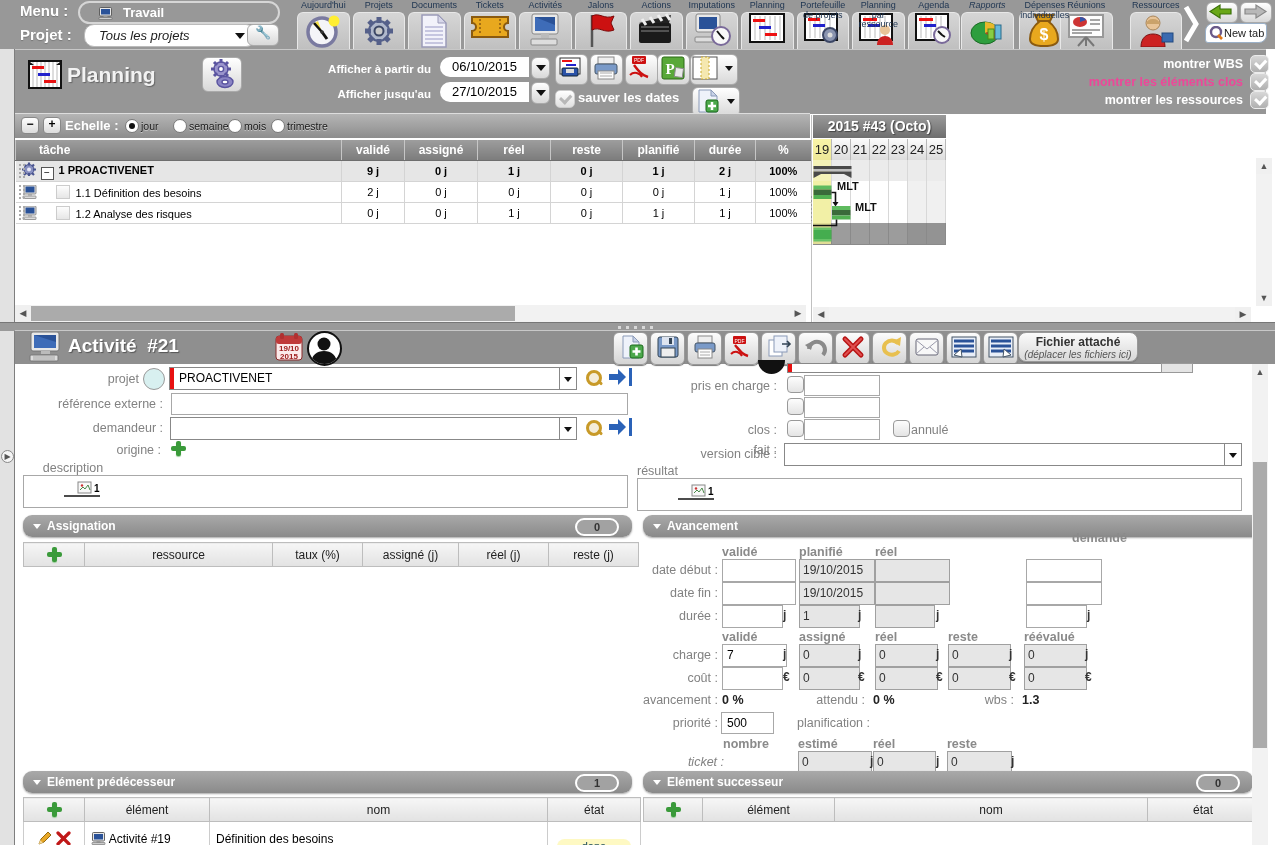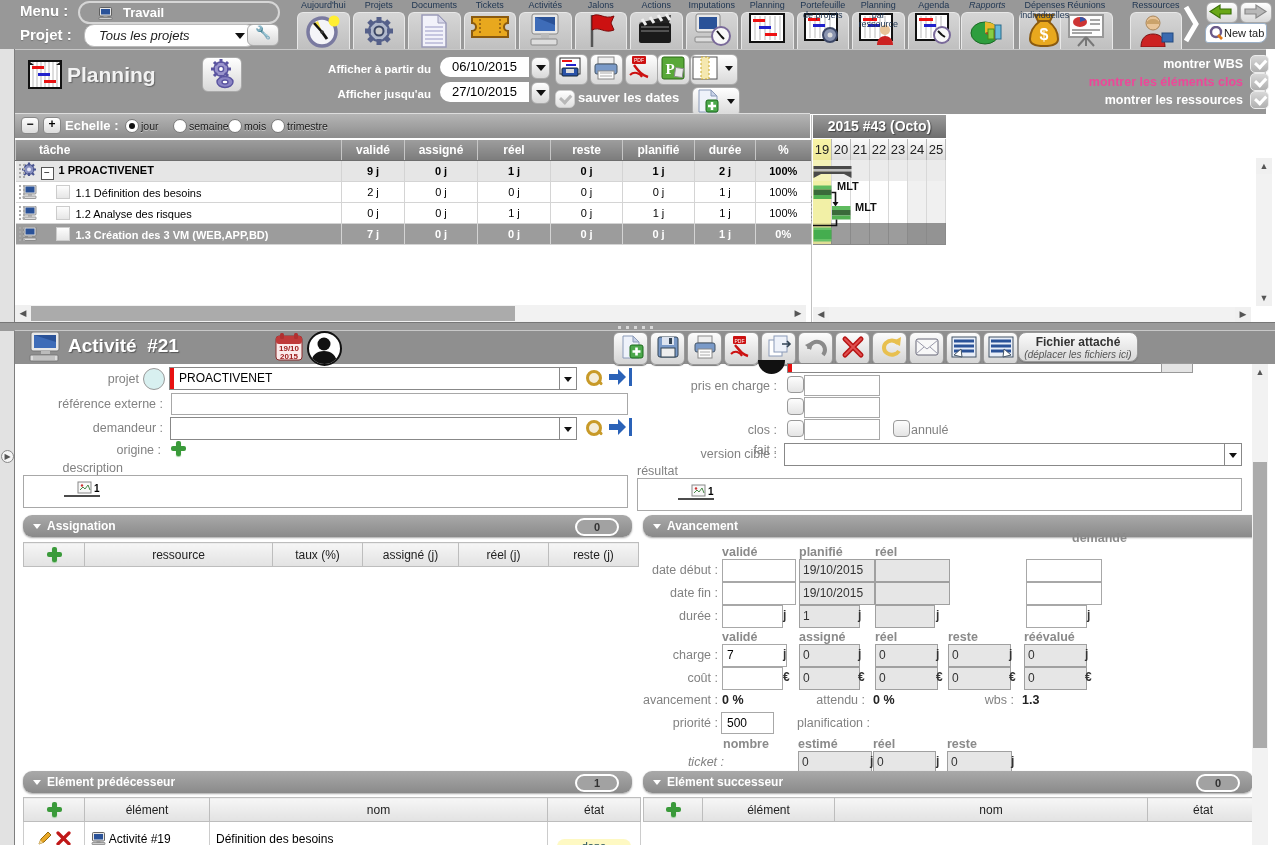--- a/index.html
+++ b/index.html
@@ -447,35 +447,20 @@
               <rect x="1" y="11" width="13" height="2.5" rx="0.5" fill="#ddd" stroke="#777" stroke-width="0.7"></rect>
             </svg><span class="minibox"></span>1.2 Analyse des risques</td>
           <td class="num">0 j</td>
           <td class="num">0 j</td>
           <td class="num">1 j</td>
           <td class="num">0 j</td>
           <td class="num">1 j</td>
           <td class="num">1 j</td>
           <td class="num">100%</td>
         </tr>
-    <tr style="background:#9c9c9c;color:#fff;font-weight:bold;">
-          <td><svg width="16" height="14" style="margin:0 4px 0 6px;vertical-align:-2px;">
-              <rect x="2" y="0" width="12" height="9" rx="1" fill="#e0e0e0" stroke="#777" stroke-width="0.8"></rect>
-              <rect x="3.5" y="1.5" width="9" height="6" fill="#2a5298"></rect>
-              <rect x="6" y="9" width="4" height="1.5" fill="#aaa"></rect>
-              <rect x="1" y="11" width="13" height="2.5" rx="0.5" fill="#ddd" stroke="#777" stroke-width="0.7"></rect>
-            </svg><span class="minibox"></span>1.3 Création des 3 VM (WEB,APP,BD)</td>
-          <td class="num">7 j</td>
-          <td class="num">0 j</td>
-          <td class="num">0 j</td>
-          <td class="num">0 j</td>
-          <td class="num">0 j</td>
-          <td class="num">1 j</td>
-          <td class="num">0%</td>
-        </tr>
   </tbody>
     </table>
 
   <div class="abs" style="left:796px;top:66px;width:1px;height:207px;background:#c0c0c0;"></div>
   <div class="abs" style="left:795px;top:146px;width:3px;height:26px;background-image:radial-gradient(#9a9a9a 0.8px,transparent 1px);background-size:3px 4px;"></div>
   <div class="abs" id="gantt" style="left:798px;top:66px;width:135px;height:178px;">
 
     <div class="abs" style="left:0;top:0;width:133px;height:23px;background:linear-gradient(#9a9a9a,#6e6e6e);color:#fff;font-weight:bold;font-size:14px;text-align:center;line-height:23px;text-shadow:1px 1px 1px #444;">2015 #43 (Octo)</div>
 
     <div id="gdays" class="abs" style="left:0;top:24px;">
@@ -673,21 +658,21 @@
   <div class="flbl" style="left:15px;top:67px;width:133px;">référence externe :</div>
   <div class="abs tb" style="left:156px;top:63px;width:455px;height:20px;"></div>
   <div class="flbl" style="left:15px;top:91px;width:133px;">demandeur :</div>
   <div class="abs tb" style="left:155px;top:87px;width:405px;height:21px;border-color:#888;">
       <div class="selarr" style="right:0;top:0;height:21px;"></div>
     </div>
   <div class="abs mag" style="left:570px;top:89px;"></div>
   <div class="abs goarr" style="left:594px;top:88px;"></div>
   <div class="flbl" style="left:13px;top:113px;width:133px;">origine :</div>
   <div class="gplus" style="left:156px;top:111px;"></div>
-  <div class="flbl" style="left:8px;top:131px;width:100px;text-align:right;">description</div>
+  <div class="flbl" style="left:8px;top:131px;width:100px;text-align:center;">description</div>
   <div class="abs tb" style="left:8px;top:145px;width:603px;height:31px;">
     <svg width="60" height="22" style="position:absolute;left:32px;top:4px;">
         <rect x="22" y="2" width="13" height="11" fill="#f8f8f8" stroke="#888"></rect>
         <path d="M24 10 l3-3 2 2 3-4 2 5" stroke="#4a8a4a" fill="none"></path>
         <circle cx="26" cy="5.5" r="1.2" fill="#c33"></circle>
         <text x="38" y="12" font-size="10" font-weight="bold" font-family="Liberation Sans">1</text>
         <path d="M8 16 h36" stroke="#111" stroke-width="1.5"></path>
       </svg>
   </div>
 

